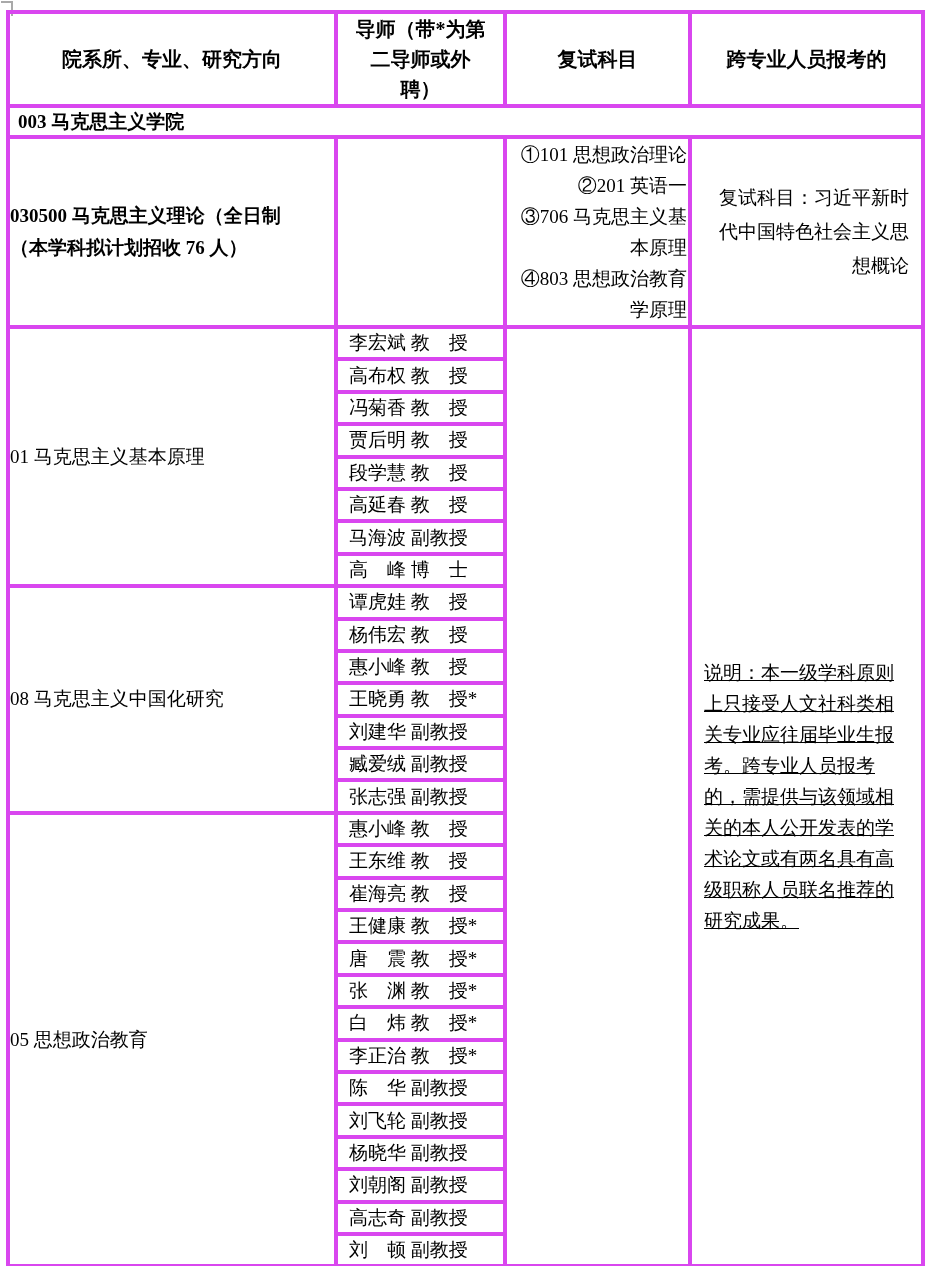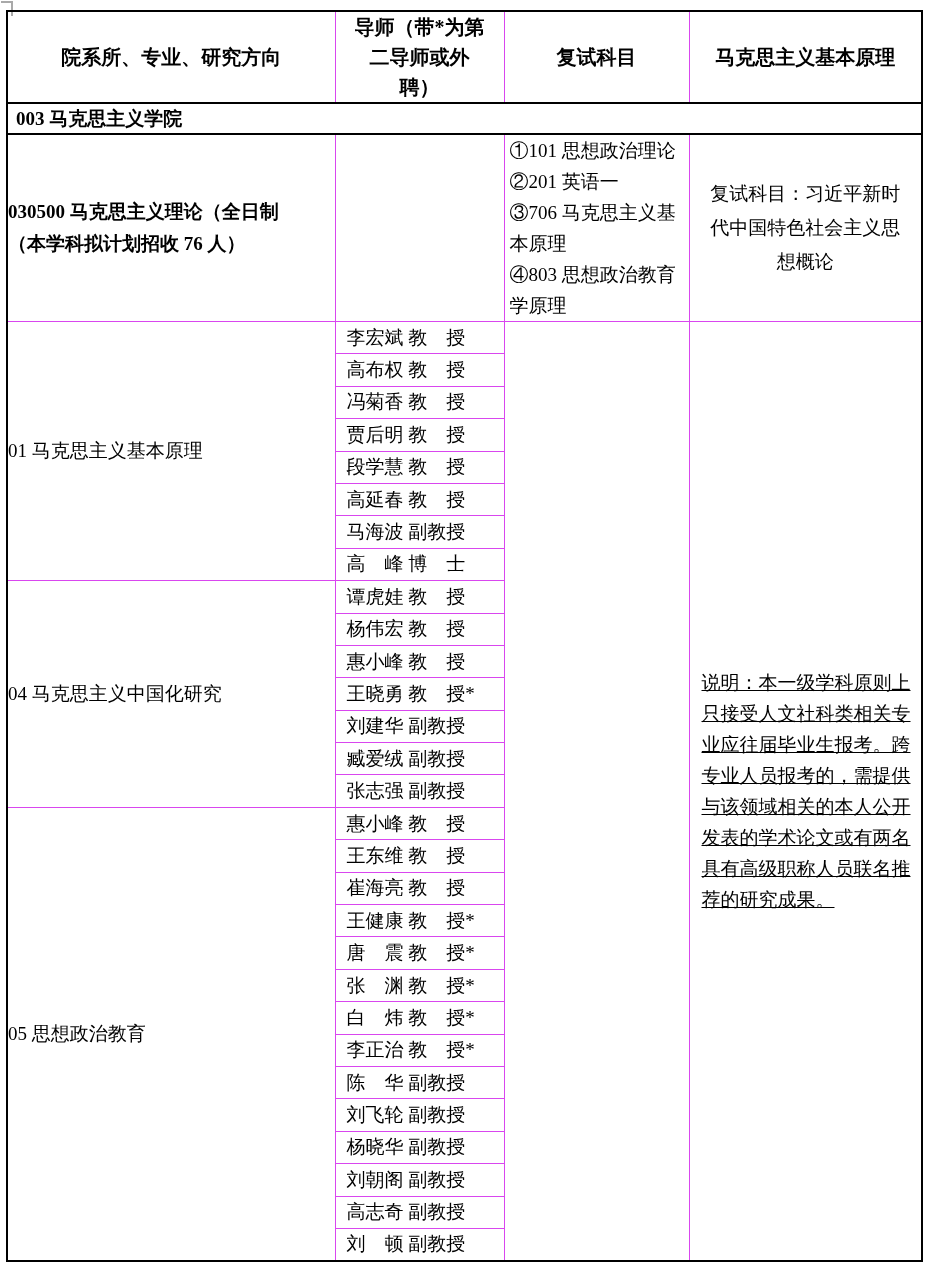--- a/index.html
+++ b/index.html
@@ -14,38 +14,38 @@
   .corner-artifact{
     position:absolute;left:1px;top:1px;width:10px;height:13px;
     border-top:2px solid #a9a9a9;border-right:2px solid #a9a9a9;
   }
 
   table.adm{
     position:absolute;left:6px;top:10px;width:915px;height:1250px;
     border-collapse:collapse;table-layout:fixed;
     border:2px solid #000;
   }
-  .adm th,.adm td{border:1px solid #d946ef;padding:0;vertical-align:middle;overflow:hidden;}
+  .adm th,.adm td{border:4px solid #d946ef;padding:0;vertical-align:middle;overflow:hidden;}
 
   
   .adm thead tr{height:91px;}
   .adm th{font-weight:bold;font-size:20px;text-align:center;line-height:30px;border-bottom:2px solid #000;}
   .hdr2-inner{max-width:132px;margin:0 auto;}
 
   
   tr.dept-row{height:31px;}
   td.dept{font-weight:bold;font-size:19px;text-align:left;padding-left:8px;border-bottom:2px solid #000;}
 
   
   tr.program-row{height:186px;}
   td.program{font-weight:bold;font-size:19px;text-align:left;line-height:32px;}
   td.exam{font-size:19px;}
-  .exam-inner{padding-left:5px;padding-right:11px;line-height:31px;text-align:left;}
+  .exam-inner{padding-left:5px;padding-right:1px;line-height:31px;text-align:right;}
   td.retest{font-size:19px;}
-  .retest-inner{padding-left:12px;padding-right:12px;line-height:34px;text-align:center;}
+  .retest-inner{padding-left:12px;padding-right:12px;line-height:34px;text-align:right;}
 
   
   tr.sup-row{height:32.4px;}
   td.supervisor{font-size:19px;text-align:left;padding-left:11px;margin-top:27px;}
   td.direction{font-size:19px;text-align:left;}
   td.exam-empty{background:#fff;}
   td.note-cell{font-size:19px;text-decoration:underline;}
   .note-inner{padding-left:12px;padding-right:9px;line-height:31px;text-align:left;}
 </style>
 </head>
@@ -66,21 +66,21 @@
         <th>
           <div>院系所、专业、研究方向</div>
         </th>
         <th>
           <div class="hdr2-inner">导师（带*为第二导师或外聘）</div>
         </th>
         <th>
           <div>复试科目</div>
         </th>
         <th>
-          <div>马克思主义基本原理</div>
+          <div>跨专业人员报考的</div>
         </th>
       </tr>
     </thead>
     <tbody id="tbody">
       <tr class="dept-row">
         <td class="dept" colspan="4">003 马克思主义学院</td>
       </tr>
       <tr class="program-row">
         <td class="program">
           <div>030500 马克思主义理论（全日制</div>
@@ -123,21 +123,21 @@
         <tr class="sup-row">
           <td class="supervisor">高延春 教　授</td>
         </tr>
         <tr class="sup-row">
           <td class="supervisor">马海波 副教授</td>
         </tr>
         <tr class="sup-row">
           <td class="supervisor">高　峰 博　士</td>
         </tr>
         <tr class="sup-row">
-          <td class="direction" rowspan="7">04 马克思主义中国化研究</td>
+          <td class="direction" rowspan="7">08 马克思主义中国化研究</td>
           <td class="supervisor">谭虎娃 教　授</td>
         </tr>
         <tr class="sup-row">
           <td class="supervisor">杨伟宏 教　授</td>
         </tr>
         <tr class="sup-row">
           <td class="supervisor">惠小峰 教　授</td>
         </tr>
         <tr class="sup-row">
           <td class="supervisor">王晓勇 教　授*</td>

